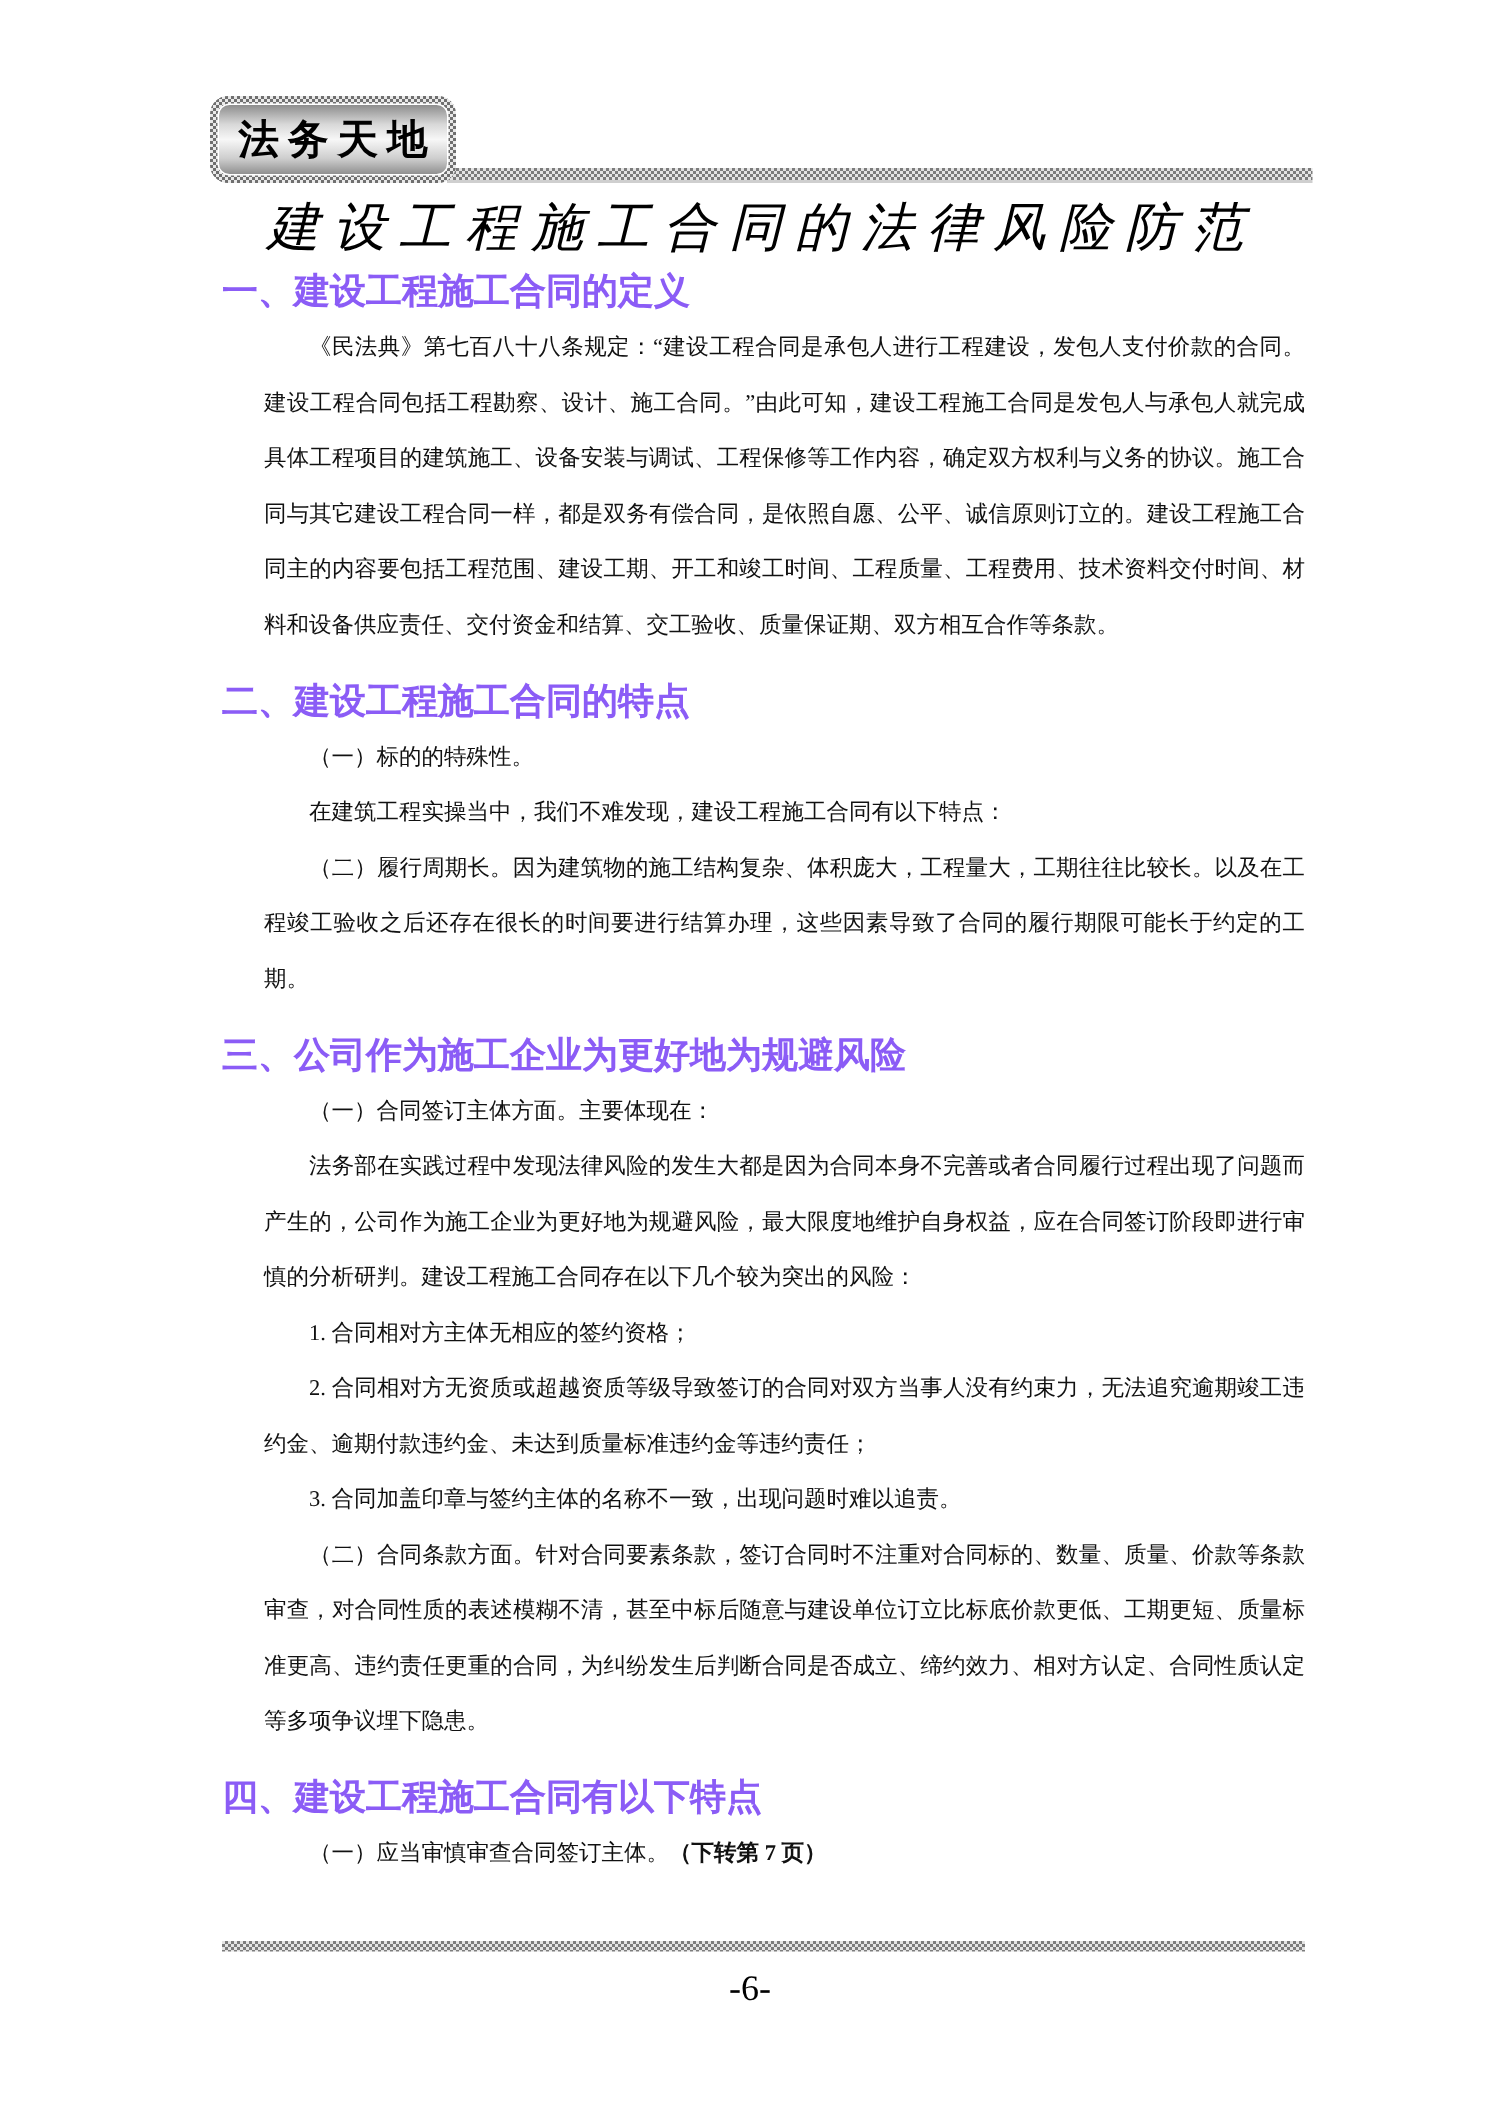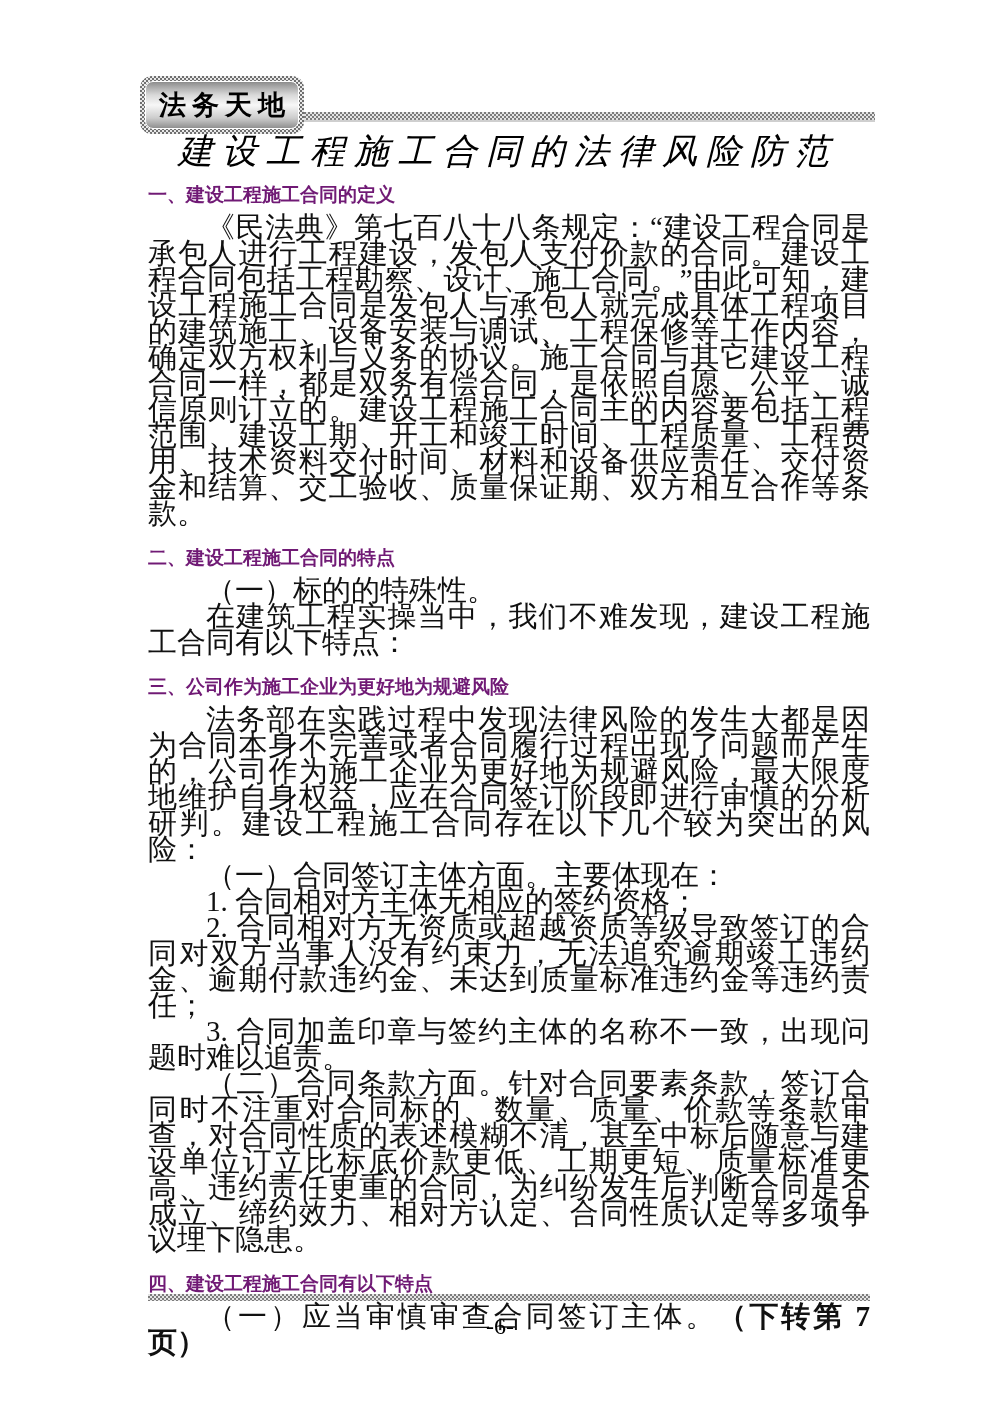--- a/index.html
+++ b/index.html
@@ -10,21 +10,21 @@
     position: relative;
     font-family: "Liberation Serif", "DejaVu Serif", serif;
     color: #111111;
     overflow: hidden;
   }
   .page { position: absolute; inset: 0; background: #ffffff; }
 
   
   .badge-outer {
     position: absolute;
-    left: 140px; top: 76px;
+    left: 140px; top: 64px;
     width: 164px; height: 58px;
     border-radius: 12px;
     background: repeating-conic-gradient(#6f6f6f 0% 25%, #e9e9e9 0% 50%) 0 0 / 4px 4px;
     padding: 5px;
     z-index: 2;
   }
   .badge-inner {
     width: 100%; height: 100%;
     border-radius: 8px;
     border: 1px solid #ffffff;
@@ -65,34 +65,35 @@
 
   
   .content {
     position: absolute;
     left: 148px; top: 180px;
     width: 722px;
   }
   .sec-heading {
     font-family: "Liberation Sans", "DejaVu Sans", sans-serif;
     font-weight: bold;
-    font-size: 19px;
+    font-size: 24px;
     line-height: 29px;
     margin-top: 17px;
     margin-bottom: 5px;
-    color: #701a75;
+    color: #8b5cf6;
   }
   .content section:first-of-type .sec-heading { margin-top: 0; }
   .para {
-    font-size: 29px;
-    line-height: 26px;
+    font-size: 15px;
+    line-height: 37px;
     text-indent: 2em;
     text-align: justify;
     text-justify: inter-ideograph;
     color: #111;
+    margin-left: 28px;
   }
   .para b { font-weight: bold; }
 
   
   .footer-bar {
     position: absolute;
     left: 148px; top: 1294px;
     width: 722px; height: 7px;
     background: repeating-conic-gradient(#7c7c7c 0% 25%, #e4e4e4 0% 50%) 0 0 / 4px 4px;
   }
@@ -124,26 +125,27 @@
 
     <section>
       <div class="sec-heading">一、建设工程施工合同的定义</div>
       <p class="para">《民法典》第七百八十八条规定：“建设工程合同是承包人进行工程建设，发包人支付价款的合同。建设工程合同包括工程勘察、设计、施工合同。”由此可知，建设工程施工合同是发包人与承包人就完成具体工程项目的建筑施工、设备安装与调试、工程保修等工作内容，确定双方权利与义务的协议。施工合同与其它建设工程合同一样，都是双务有偿合同，是依照自愿、公平、诚信原则订立的。建设工程施工合同主的内容要包括工程范围、建设工期、开工和竣工时间、工程质量、工程费用、技术资料交付时间、材料和设备供应责任、交付资金和结算、交工验收、质量保证期、双方相互合作等条款。</p>
     </section>
 
     <section>
       <div class="sec-heading">二、建设工程施工合同的特点</div>
       <p class="para">（一）标的的特殊性。</p>
       <p class="para">在建筑工程实操当中，我们不难发现，建设工程施工合同有以下特点：</p>
+      <p class="para">（二）履行周期长。因为建筑物的施工结构复杂、体积庞大，工程量大，工期往往比较长。以及在工程竣工验收之后还存在很长的时间要进行结算办理，这些因素导致了合同的履行期限可能长于约定的工期。</p>
     </section>
 
     <section>
       <div class="sec-heading">三、公司作为施工企业为更好地为规避风险</div>
+      <p class="para">（一）合同签订主体方面。主要体现在：</p>
       <p class="para">法务部在实践过程中发现法律风险的发生大都是因为合同本身不完善或者合同履行过程出现了问题而产生的，公司作为施工企业为更好地为规避风险，最大限度地维护自身权益，应在合同签订阶段即进行审慎的分析研判。建设工程施工合同存在以下几个较为突出的风险：</p>
-      <p class="para">（一）合同签订主体方面。主要体现在：</p>
       <p class="para">1. 合同相对方主体无相应的签约资格；</p>
       <p class="para">2. 合同相对方无资质或超越资质等级导致签订的合同对双方当事人没有约束力，无法追究逾期竣工违约金、逾期付款违约金、未达到质量标准违约金等违约责任；</p>
       <p class="para">3. 合同加盖印章与签约主体的名称不一致，出现问题时难以追责。</p>
       <p class="para">（二）合同条款方面。针对合同要素条款，签订合同时不注重对合同标的、数量、质量、价款等条款审查，对合同性质的表述模糊不清，甚至中标后随意与建设单位订立比标底价款更低、工期更短、质量标准更高、违约责任更重的合同，为纠纷发生后判断合同是否成立、缔约效力、相对方认定、合同性质认定等多项争议埋下隐患。</p>
     </section>
 
     <section>
       <div class="sec-heading">四、建设工程施工合同有以下特点</div>
       <p class="para"><span>（一）应当审慎审查合同签订主体。</span><b>（下转第 7 页）</b></p>
     </section>

